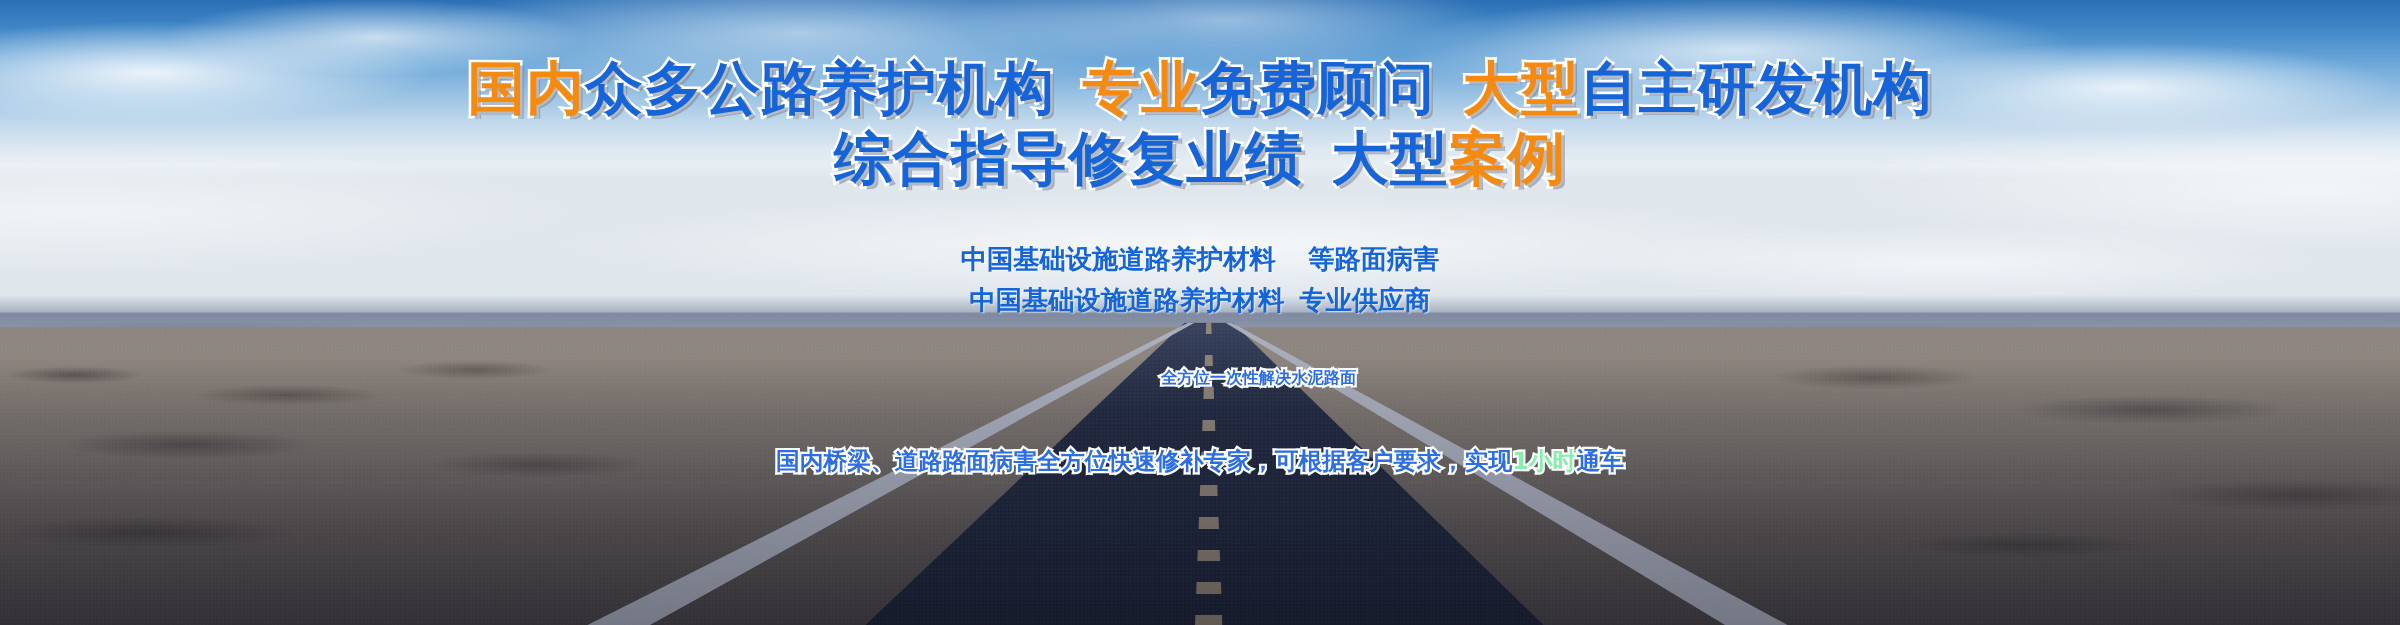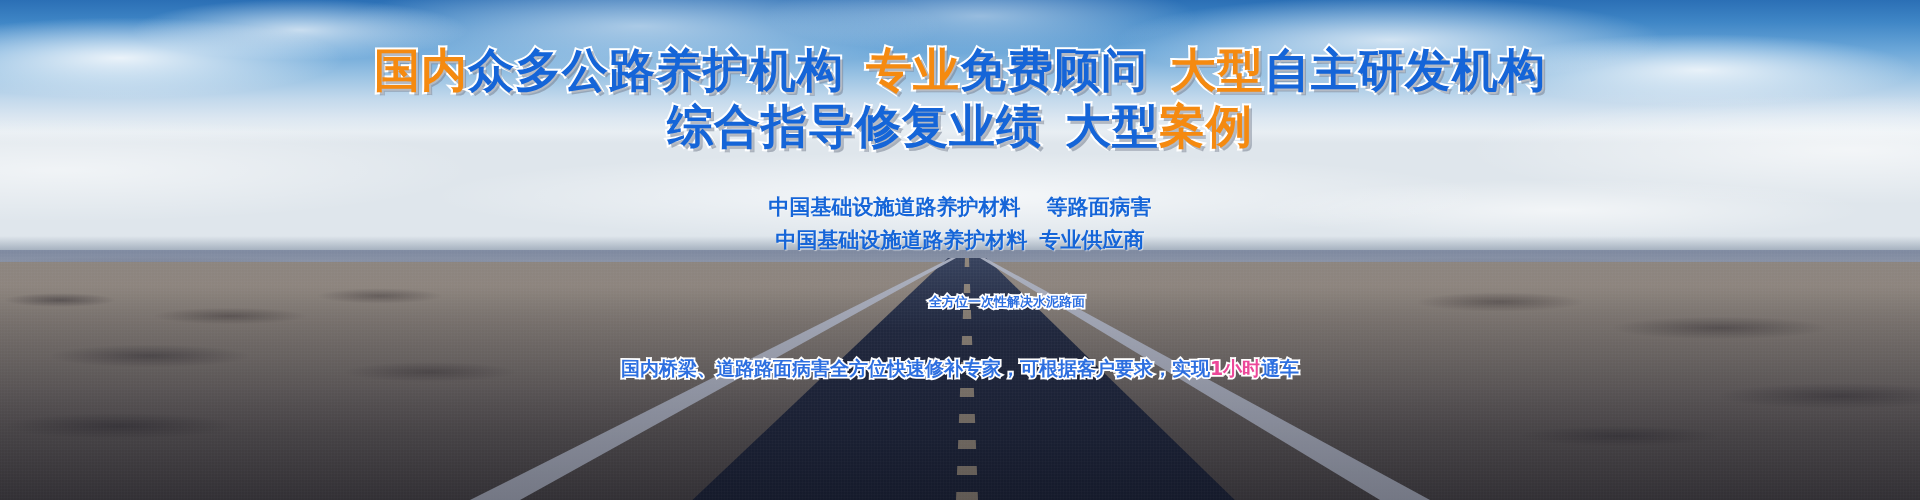--- a/index.html
+++ b/index.html
@@ -168,21 +168,21 @@
   .bot2 .orange{
     color:#f7941d;-webkit-text-stroke:4px #ffffff;paint-order:stroke fill;
     text-shadow:2px 2px 0 rgba(70,70,80,.45);
   }
   .bot2 .blue{
     color:#2d6fe0;-webkit-text-stroke:4px #ffffff;paint-order:stroke fill;
     text-shadow:2px 2px 0 rgba(70,70,80,.45);
   }
   .bot3{top:356px;font-size:19px;}
   .bot3 .blue{color:#2d6fe0;-webkit-text-stroke:3.5px #ffffff;paint-order:stroke fill;font-family:Liberation Serif, serif;}
-  .bot3 .red{color:#ec4899;-webkit-text-stroke:3.5px #ffffff;paint-order:stroke fill;}
+  .bot3 .red{color:#86efac;-webkit-text-stroke:3.5px #ffffff;paint-order:stroke fill;}
 </style>
 </head>
 <body>
 
 <div id="banner">
 
   <div class="layer sky"></div>
   <div class="layer clouds"></div>
   <div class="layer ridge"></div>
   <div class="layer ground"></div>

